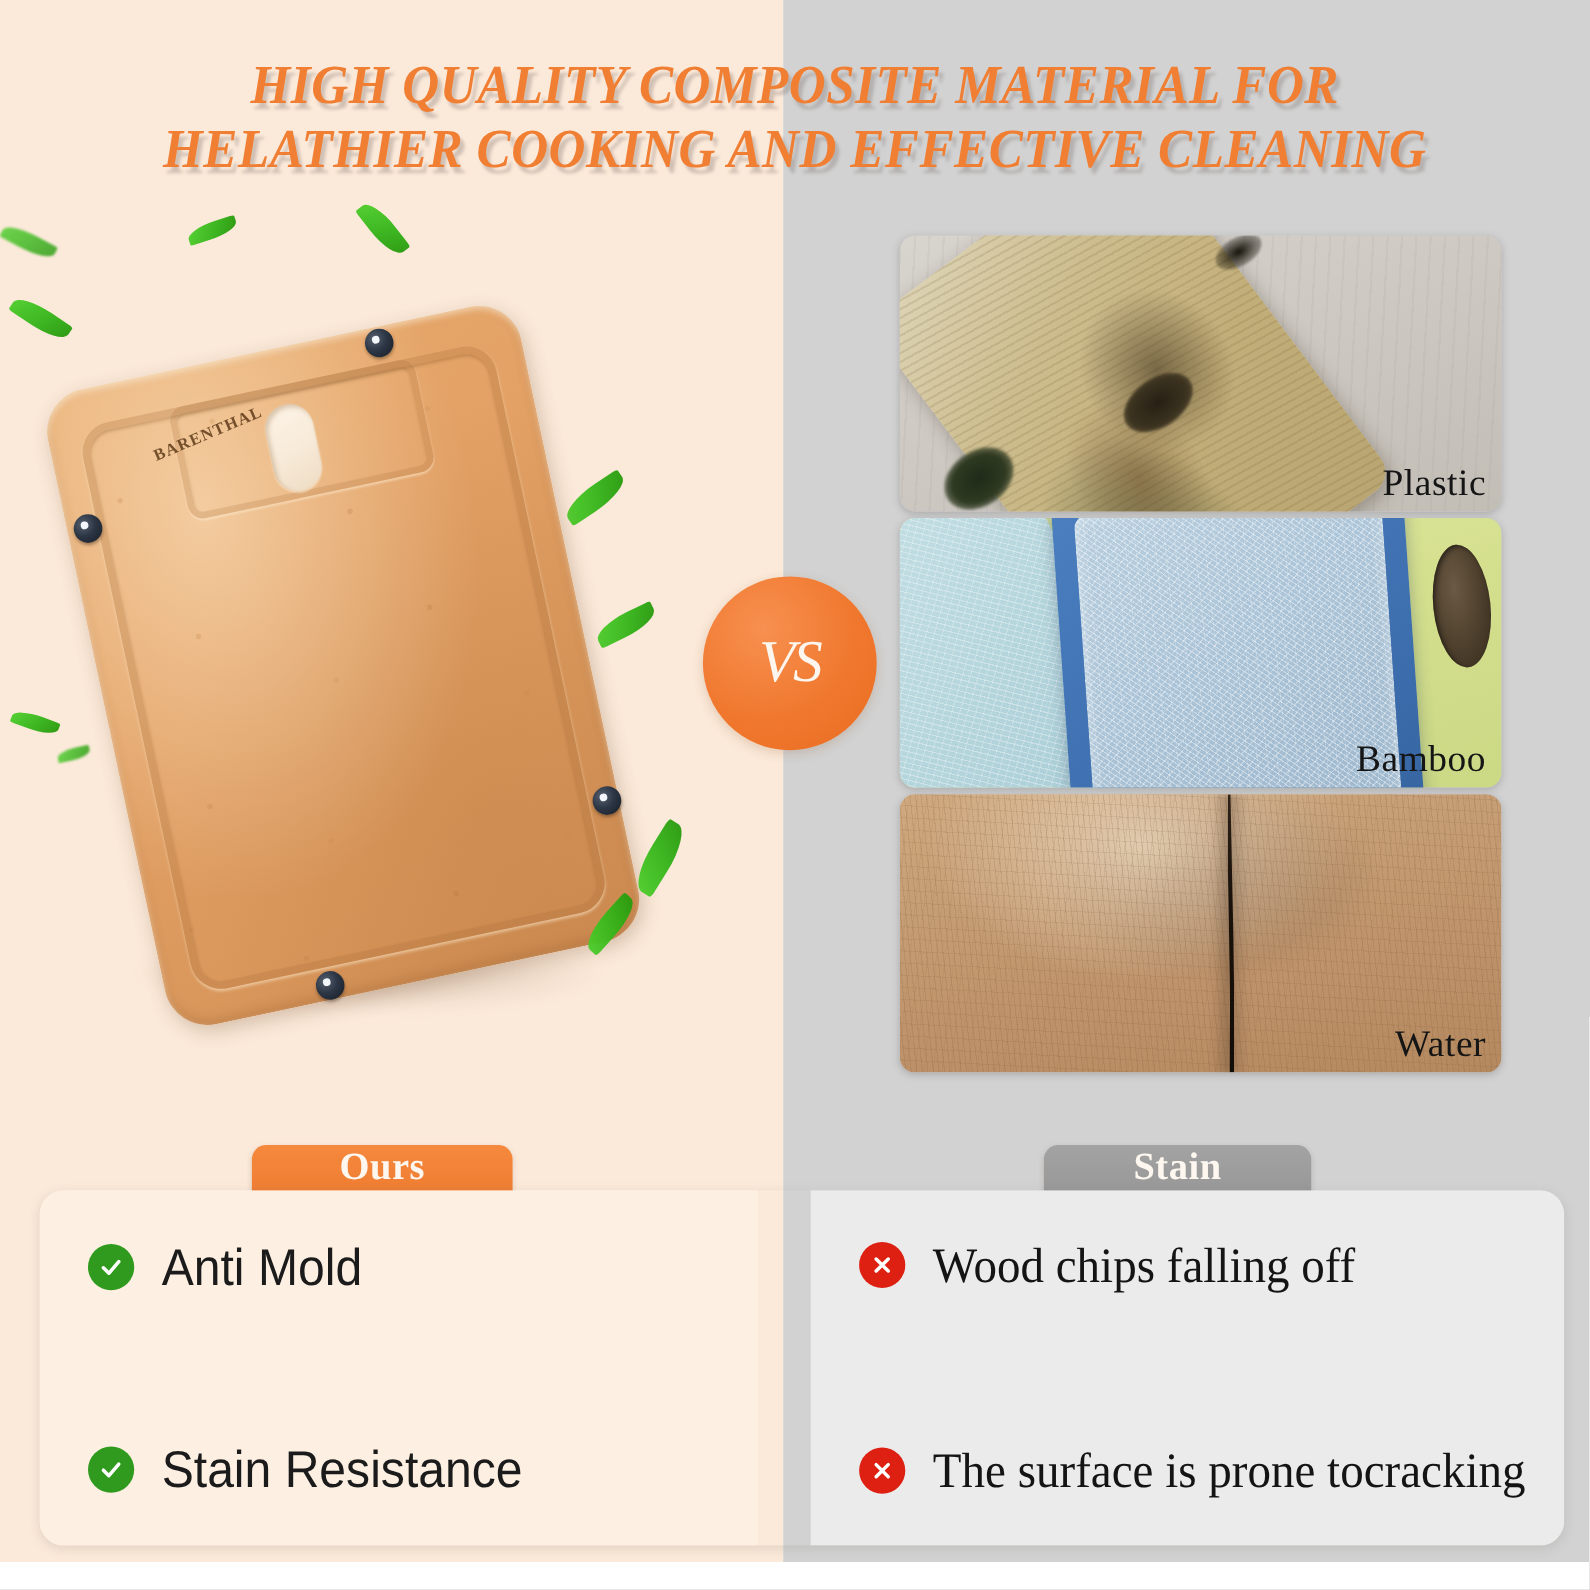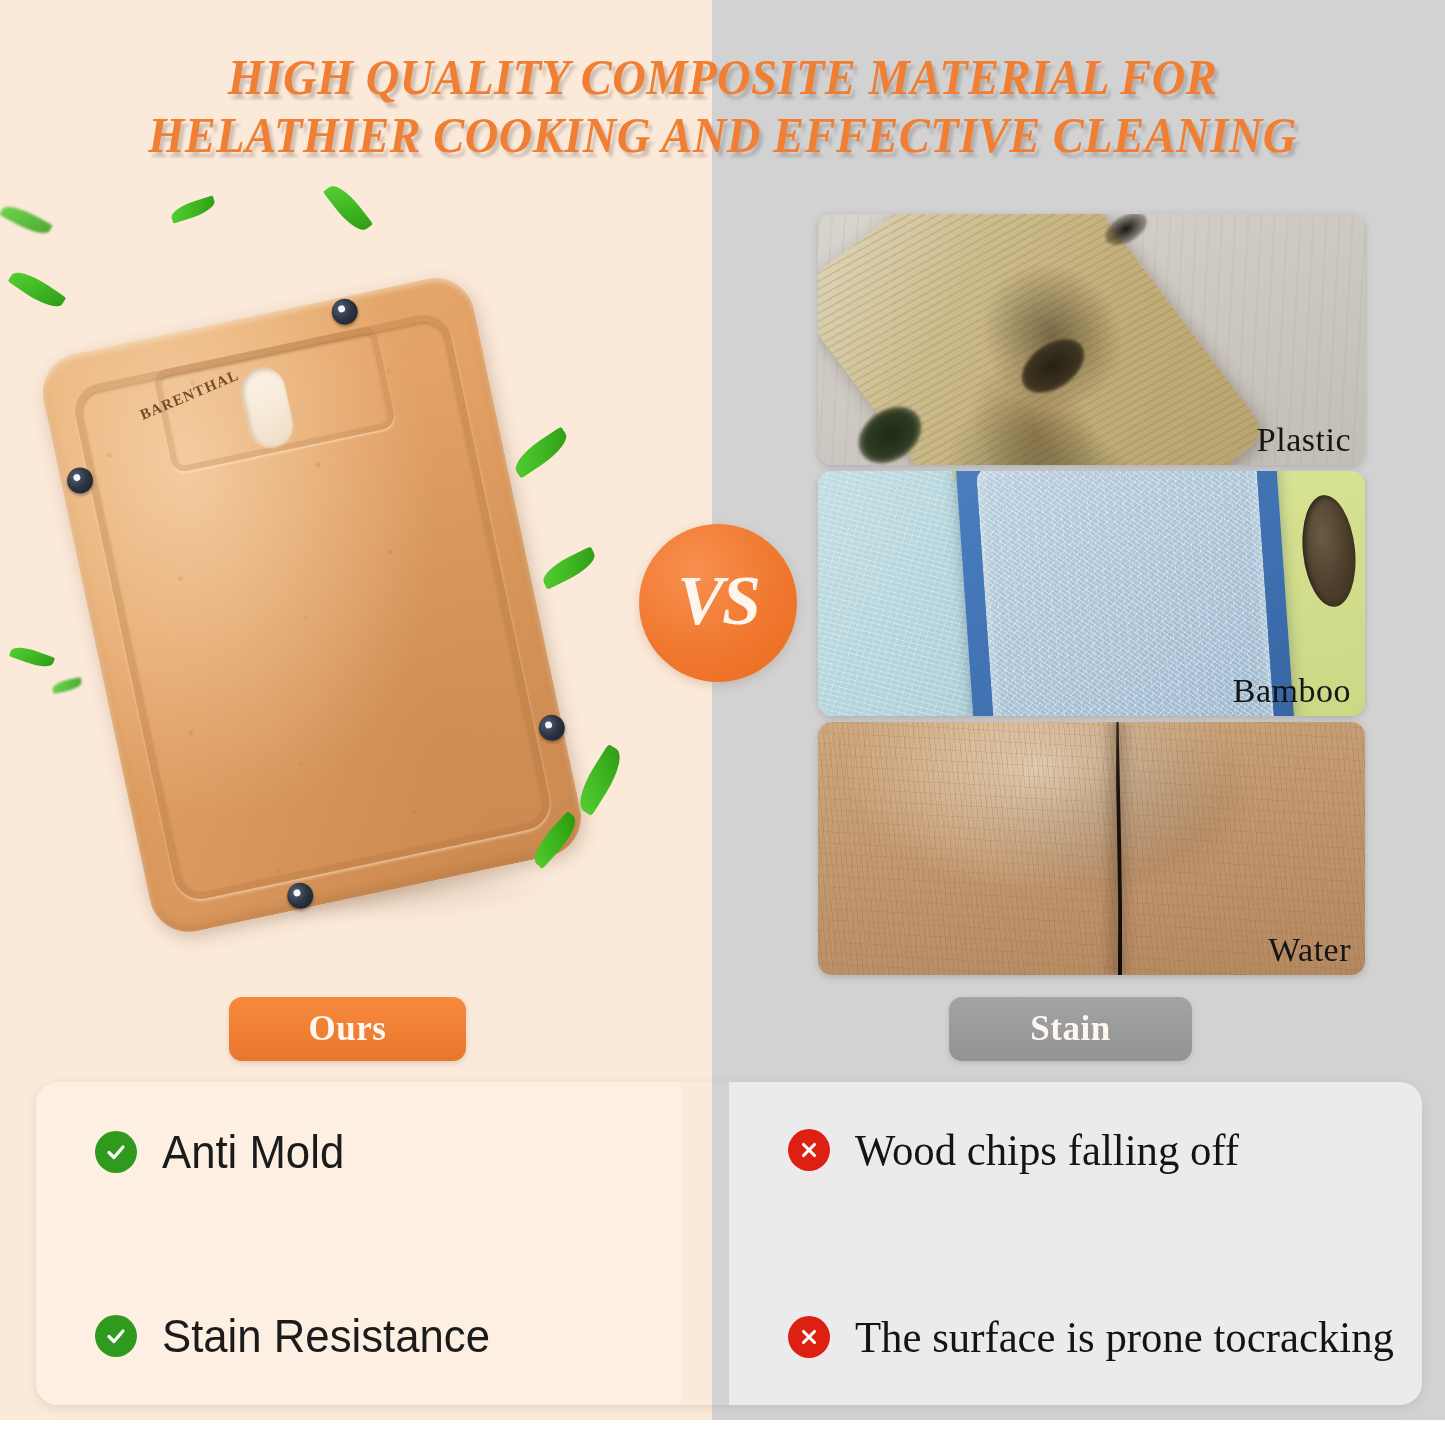--- a/index.html
+++ b/index.html
@@ -177,23 +177,23 @@
     width: 158px; height: 158px;
     border-radius: 50%;
     background: radial-gradient(circle at 35% 30%, #f79050 0%, #f0782e 55%, #e96c22 100%);
     display: flex;
     align-items: center;
     justify-content: center;
     box-shadow: 0 3px 10px rgba(140,85,40,0.22);
   }
   .vs-badge span {
     font-family: "Liberation Serif", serif;
-    font-weight: bold;
+    font-weight: normal;
     font-style: italic;
-    font-size: 70px;
+    font-size: 54px;
     color: #fdf6ef;
     letter-spacing: -2px;
     transform: translateY(-2px);
   }
 
   
   .photo {
     position: absolute;
     left: 818px;
     width: 547px;
@@ -330,28 +330,28 @@
     background: linear-gradient(90deg, rgba(70,50,34,0) 0%, rgba(70,50,34,0.30) 45%, rgba(70,50,34,0) 100%);
     filter: blur(3px);
   }
 
   
   .pill {
     position: absolute;
     height: 64px;
     border-radius: 13px;
     display: flex;
-    align-items: center;
     justify-content: center;
     font-family: "Liberation Serif", serif;
     font-weight: bold;
     font-size: 35px;
     color: #fdf7f0;
     letter-spacing: 0.5px;
     box-shadow: 0 2px 5px rgba(120,100,85,0.22);
+    margin-top: 44px;
   }
   .pill-ours {
     left: 229px; top: 997px;
     width: 237px;
     background: linear-gradient(180deg, #f5893d 0%, #f07f34 55%, #e8762c 100%);
   }
   .pill-others {
     left: 949px; top: 997px;
     width: 243px;
     background: linear-gradient(180deg, #a3a3a3 0%, #9a9a9a 55%, #949494 100%);
@@ -362,21 +362,21 @@
     position: absolute;
     left: 36px; top: 1082px;
     width: 1386px; height: 323px;
     border-radius: 22px;
     overflow: hidden;
     display: flex;
     box-shadow: 0 3px 10px rgba(120,115,110,0.18);
   }
   .feature-col {
     box-sizing: border-box;
-    padding: 42px 0 42px 59px;
+    padding: 42px 0 42px 44px;
     display: flex;
     flex-direction: column;
     justify-content: space-between;
   }
   .col-left  { width: 676px; background: #fdf0e3; }
   .col-right { width: 710px; background: #ebebeb; margin-left: 48px; }
 
   .feature-row {
     display: flex;
     align-items: center;

